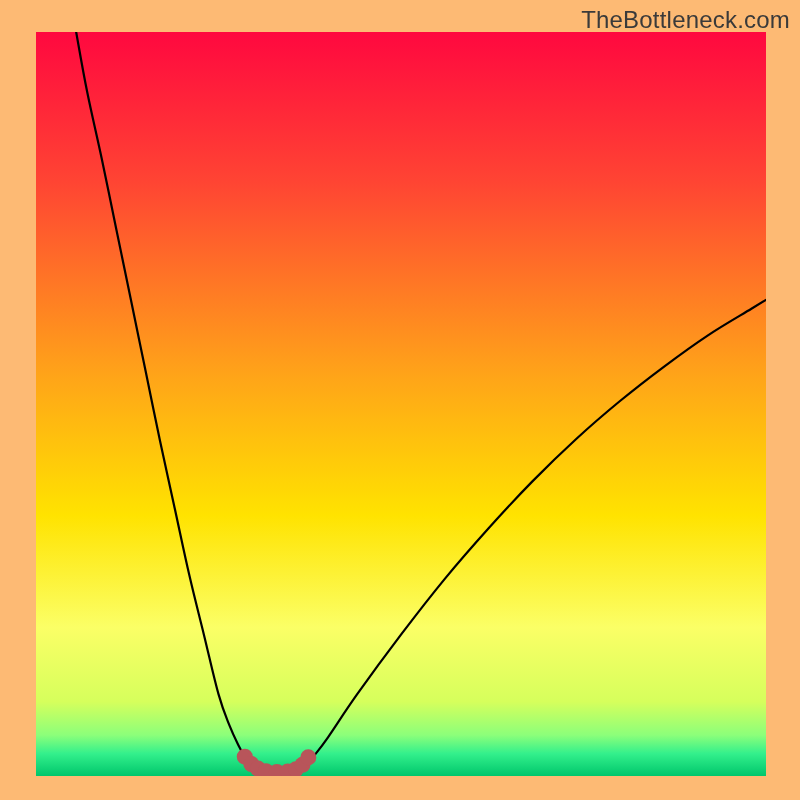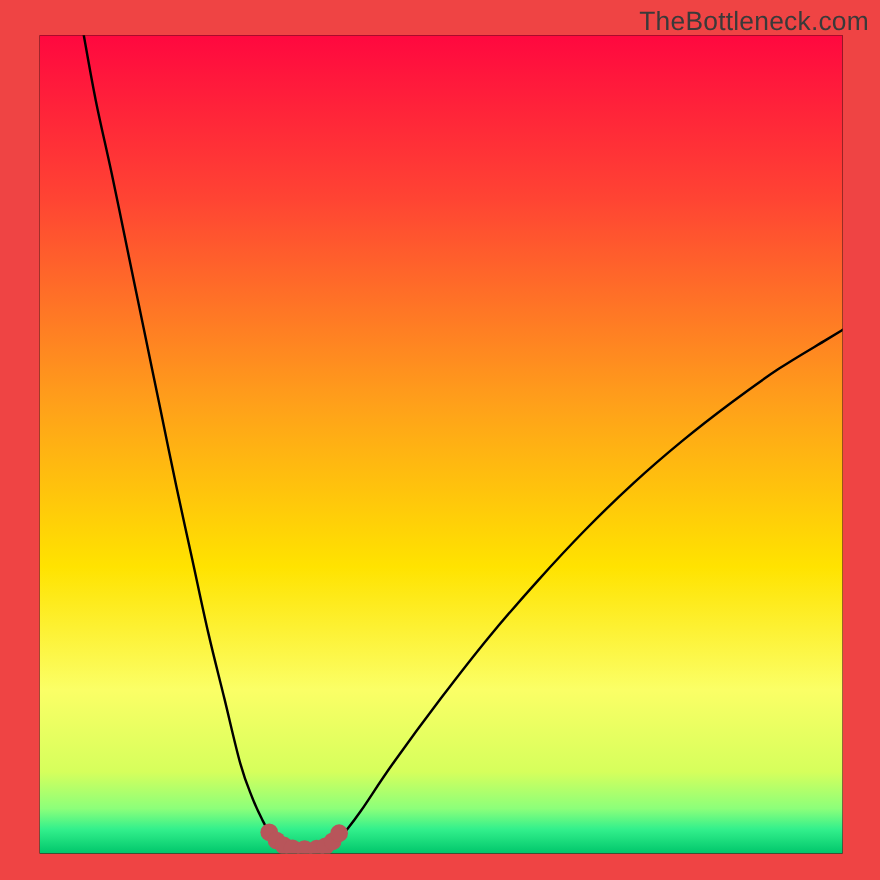--- a/index.html
+++ b/index.html
@@ -8,21 +8,21 @@
     width: 800px;
     height: 800px;
     overflow: hidden;
     background: #000000;
     font-family: Arial, Helvetica, sans-serif;
   }
   .root {
     width: 800px;
     height: 800px;
     position: relative;
-    background: #ef4444;
+    background: #fdba74;
   }
   .watermark {
     position: absolute;
     top: 6px;
     right: 10px;
     color: #3a3a3a;
     font-size: 24px;
     font-weight: 500;
     letter-spacing: 0.2px;
     z-index: 10;

